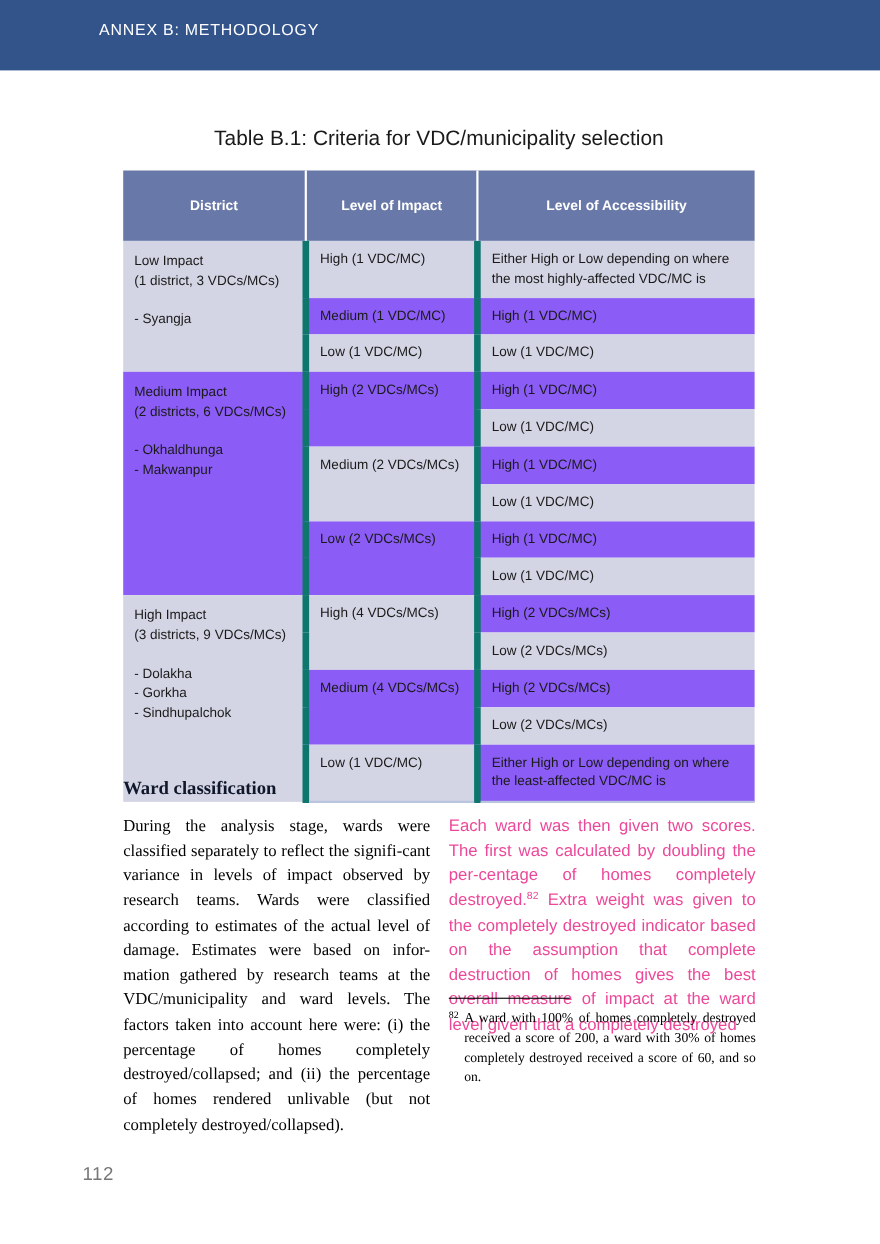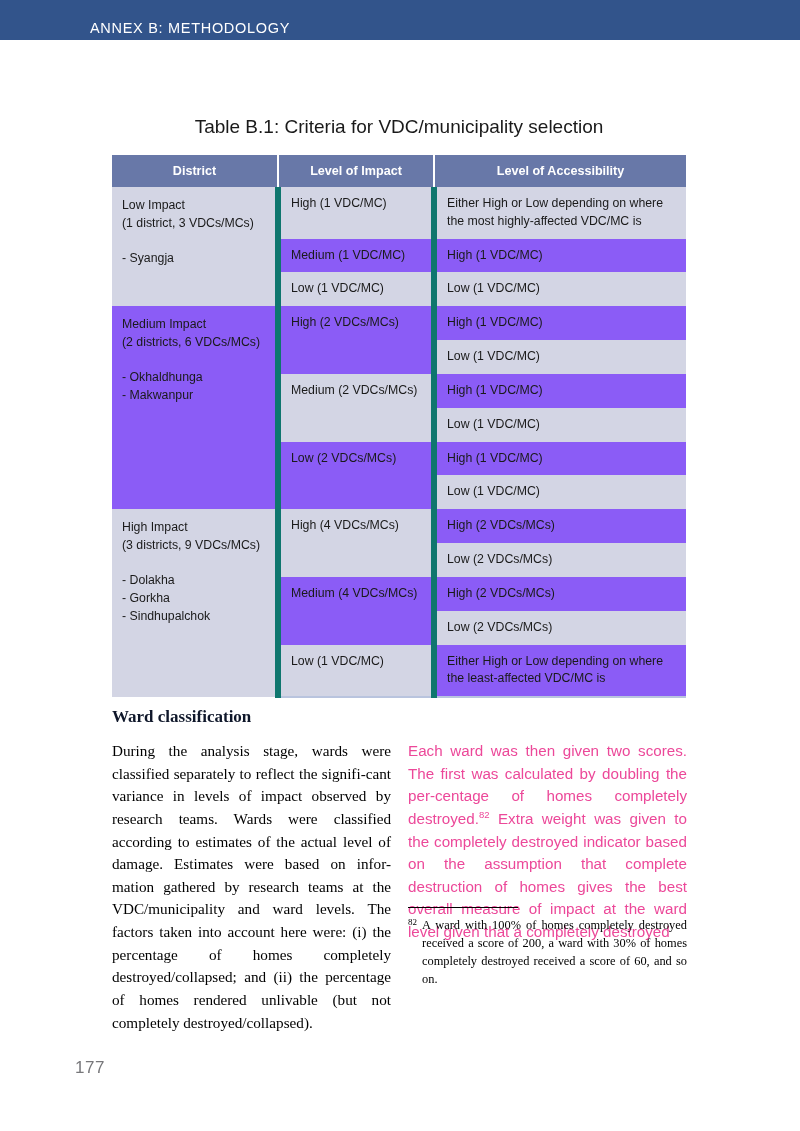--- a/index.html
+++ b/index.html
@@ -14,21 +14,21 @@
     position: relative;
     overflow: hidden;
   }
 
   
   .page-header-band {
     position: absolute;
     left: 0;
     top: 0;
     width: 800px;
-    height: 40px;
+    height: 64px;
     background: #32548b;
   }
   .page-header-band .running-head {
     position: absolute;
     left: 90px;
     top: 0;
     height: 56px;
     line-height: 56px;
     color: #ffffff;
     font-size: 14.5px;
@@ -63,21 +63,21 @@
   .criteria-table col.c-district { width: 166px; }
   .criteria-table col.c-impact   { width: 156px; }
   .criteria-table col.c-access   { width: 252px; }
 
   .criteria-table thead th {
     background: #6878a8;
     color: #ffffff;
     font-weight: bold;
     font-size: 12.6px;
     text-align: center;
-    padding: 8px 4px;
+    padding: 24px 4px;
     border-right: 2px solid #ffffff;
     height: 16px;
     vertical-align: middle;
   }
   .criteria-table thead th:last-child { border-right: none; }
 
   .criteria-table td {
     vertical-align: top;
     padding: 8px 10px 8px 10px;
     line-height: 1.45;
@@ -302,13 +302,13 @@
   <p><span>Each ward was then given two scores. The first was calculated by doubling the per-centage of homes completely destroyed.</span><sup class="fn-ref">82</sup><span> Extra weight was given to the completely destroyed indicator based on the assumption that complete destruction of homes gives the best overall measure of impact at the ward level given that a completely destroyed</span></p>
 </div>
 
 <div class="footnote-block">
   <div class="footnote-rule"></div>
   <div class="footnote-item">
     <span class="fn-num">82</span><span>A ward with 100% of homes completely destroyed received a score of 200, a ward with 30% of homes completely destroyed received a score of 60, and so on.</span>
   </div>
 </div>
 
-<div class="folio">177</div>
+<div class="folio">112</div>
 
 </body></html>

